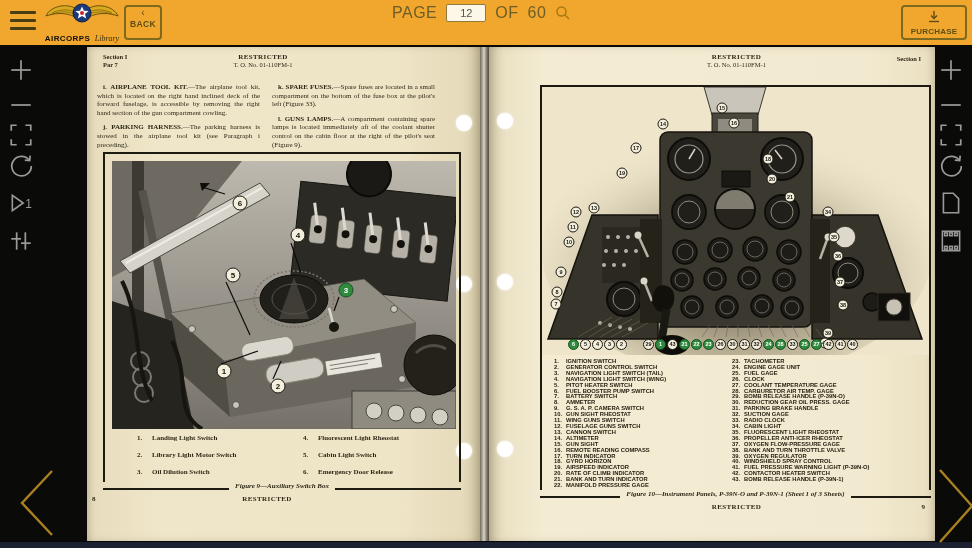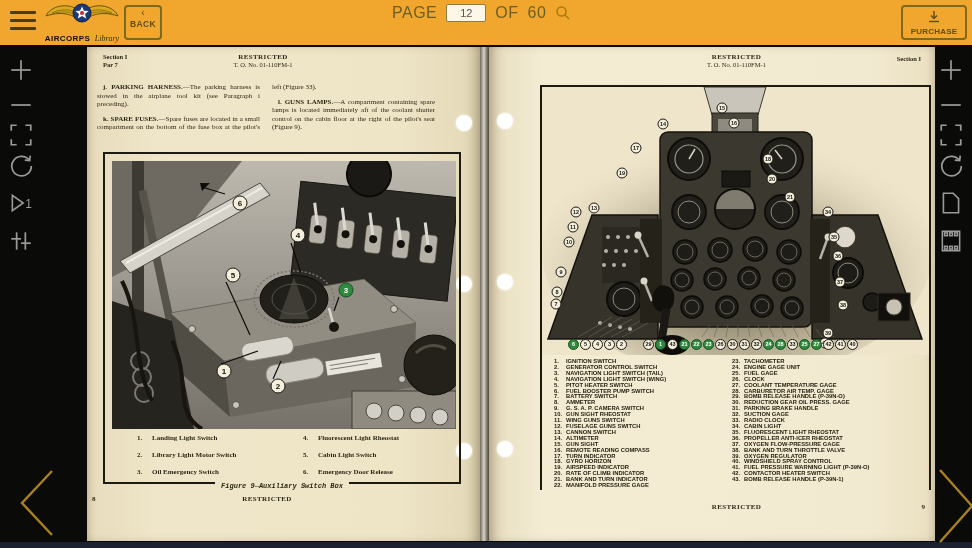--- a/index.html
+++ b/index.html
@@ -44,21 +44,21 @@
 
   
   .mp-small { font-size:6.5px; line-height:8px; font-weight:bold; }
   .mp-head-c { text-align:center; }
   .mp-head-c .r { font-size:7px; font-weight:bold; letter-spacing:.4px; }
   .mp-head-c .t { font-size:6.5px; }
   .cols { position:absolute; left:10px; top:36px; width:338px; column-count:2; column-gap:12px; font-size:7px; line-height:8.6px; text-align:justify; }
   .cols p { margin-bottom:6px; text-indent:6px; }
   .figbox { position:absolute; }
   .figbody { position:relative; border:2px solid #1d1a12; border-bottom:none; background:transparent; }
-  .figcap-row { display:flex; align-items:flex-start;font-family:Liberation Mono, monospace; }
+  .figcap-row { display:flex; align-items:flex-end; }
   .figcap-row .ln { flex:1; height:2px; background:#1d1a12; }
   .figcap-row .cap { margin:0 6px; font-size:7px; font-weight:bold; font-style:italic; white-space:nowrap; }
   .footer-num { position:absolute; font-size:7px; font-weight:bold; }
   .footer-restricted { position:absolute; text-align:center; font-size:7px; font-weight:bold; letter-spacing:.4px; }
 
   
   .callout { position:absolute; width:15px; height:15px; border-radius:50%; background:#f4efdd; border:1px solid #1c1a12; color:#16140d; font-size:8px; font-weight:bold; line-height:13px; text-align:center; transform:translate(-50%,-50%); font-family:"Liberation Sans",sans-serif; }
   .callout.green { background:#2f8a3d; border-color:#145222; color:#fff; }
   .callout.sm { width:11px; height:11px; font-size:5.5px; line-height:9px; }
   .brow { position:absolute; left:26px; top:252px; display:flex; gap:1px; }
@@ -242,20 +242,21 @@
     <div class="mp-small" style="position:absolute; left:16px; top:6px;">
       <div>Section I</div>
       <div>Par 7</div>
     </div>
     <div class="mp-head-c" style="position:absolute; left:76px; top:6px; width:200px;">
       <div class="r">RESTRICTED</div>
       <div class="t">T. O. No. 01-110FM-1</div>
     </div>
 
     <div class="cols">
+      <p><b>i.  AIRPLANE TOOL KIT.</b><span>—The airplane tool kit, which is located on the right hand inclined deck of the forward fuselage, is accessible by removing the right hand section of the gun compartment cowling.</span></p>
         <p><b>j.  PARKING HARNESS.</b><span>—The parking harness is stowed in the airplane tool kit (see Paragraph i preceding).</span></p>
         <p><b>k.  SPARE FUSES.</b><span>—Spare fuses are located in a small compartment on the bottom of the fuse box at the pilot's left (Figure 33).</span></p>
         <p><b>l.  GUNS LAMPS.</b><span>—A compartment containing spare lamps is located immediately aft of the coolant shutter control on the cabin floor at the right of the pilot's seat (Figure 9).</span></p>
     </div>
 
     <div class="figbox" style="left:16px; top:105px; width:358px;">
       <div class="figbody" style="height:330px;">
 
         <div style="position:absolute; left:7px; top:7px; width:344px; height:268px;">
           <svg width="344" height="268" viewBox="0 0 344 268">
@@ -370,21 +371,21 @@
             <div class="f9row">
                 <span class="n">1.</span>
                 <span>Landing Light Switch</span>
               </div>
               <div class="f9row">
                 <span class="n">2.</span>
                 <span>Library Light Motor Switch</span>
               </div>
               <div class="f9row">
                 <span class="n">3.</span>
-                <span>Oil Emergency Switch</span>
+                <span>Oil Dilution Switch</span>
               </div>
           </div>
           <div class="f9col c2">
             <div class="f9row">
                 <span class="n">4.</span>
                 <span>Fluorescent Light Rheostat</span>
               </div>
               <div class="f9row">
                 <span class="n">5.</span>
                 <span>Cabin Light Switch</span>
@@ -822,20 +823,25 @@
                 <span class="n">42.</span>
                 <span>CONTACTOR HEATER SWITCH</span>
               </div>
               <div class="f10row">
                 <span class="n">43.</span>
                 <span>BOMB RELEASE HANDLE (P-39N-1)</span>
               </div>
           </div>
         </div>
       </div>
+      <div class="figcap-row">
+        <span class="ln"></span>
+          <span class="cap">Figure 10—Instrument Panels, P-39N-O and P-39N-1 (Sheet 1 of 3 Sheets)</span>
+          <span class="ln"></span>
+      </div>
     </div>
 
     <div class="footer-restricted" style="left:51px; top:456px; width:393px;">RESTRICTED</div>
     <div class="footer-num" style="right:10px; top:456px;">9</div>
   </div>
 
   <div class="bottom-bar"></div>
 </div>
 
 </body></html>

